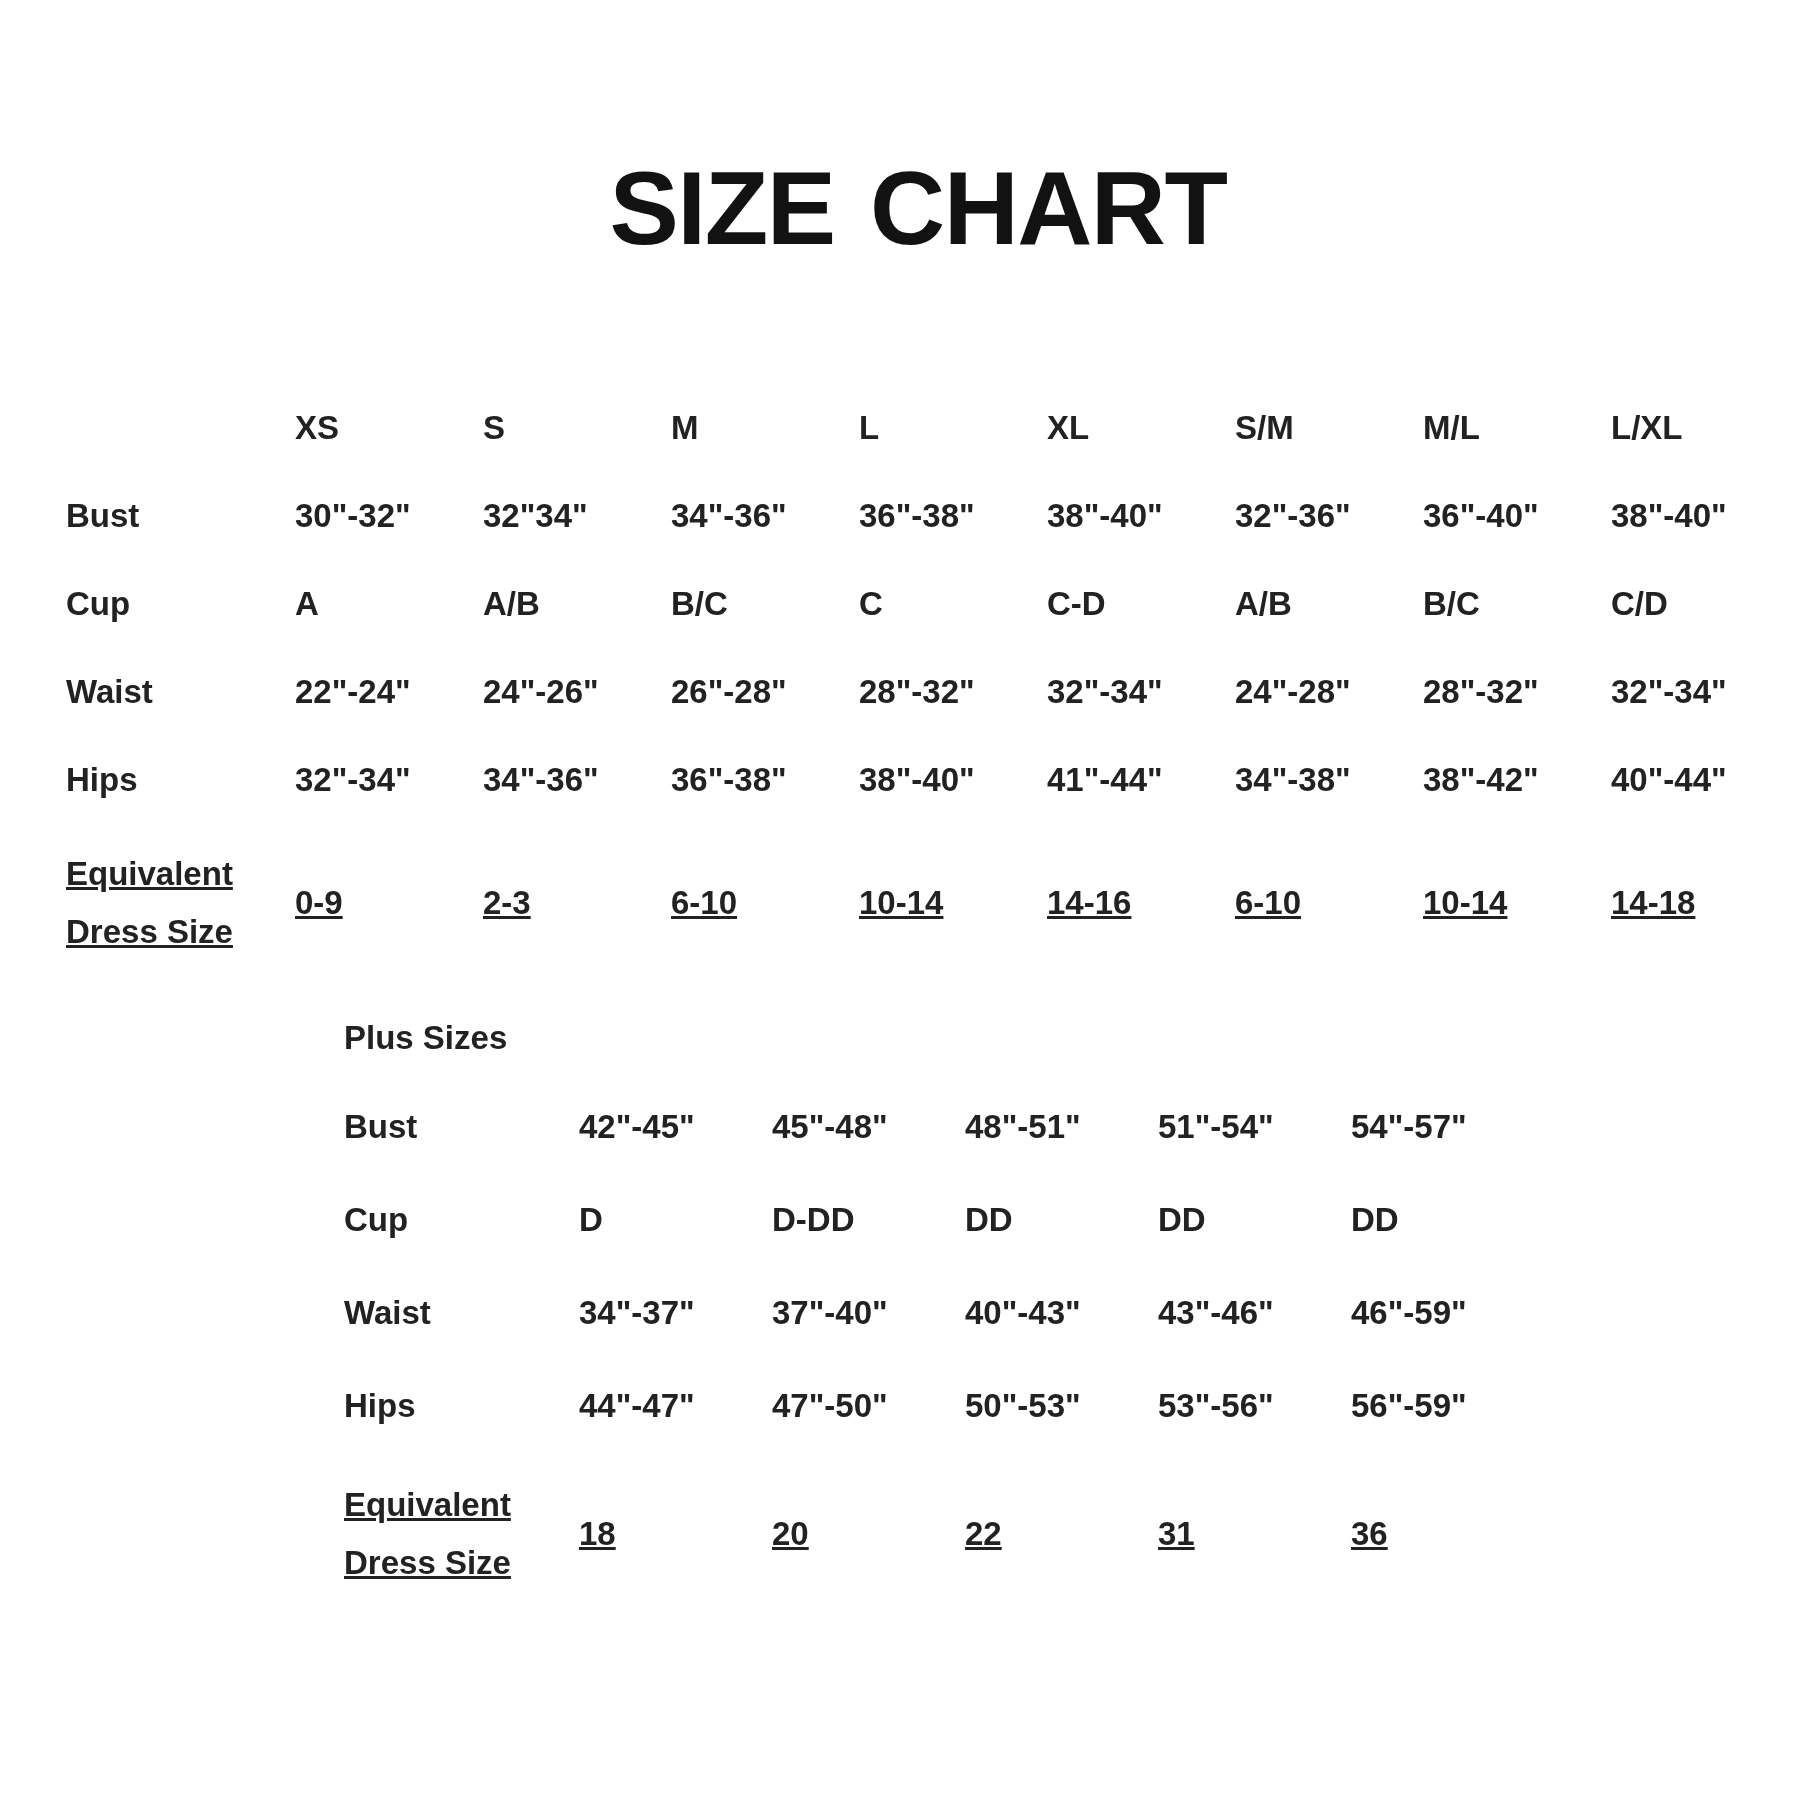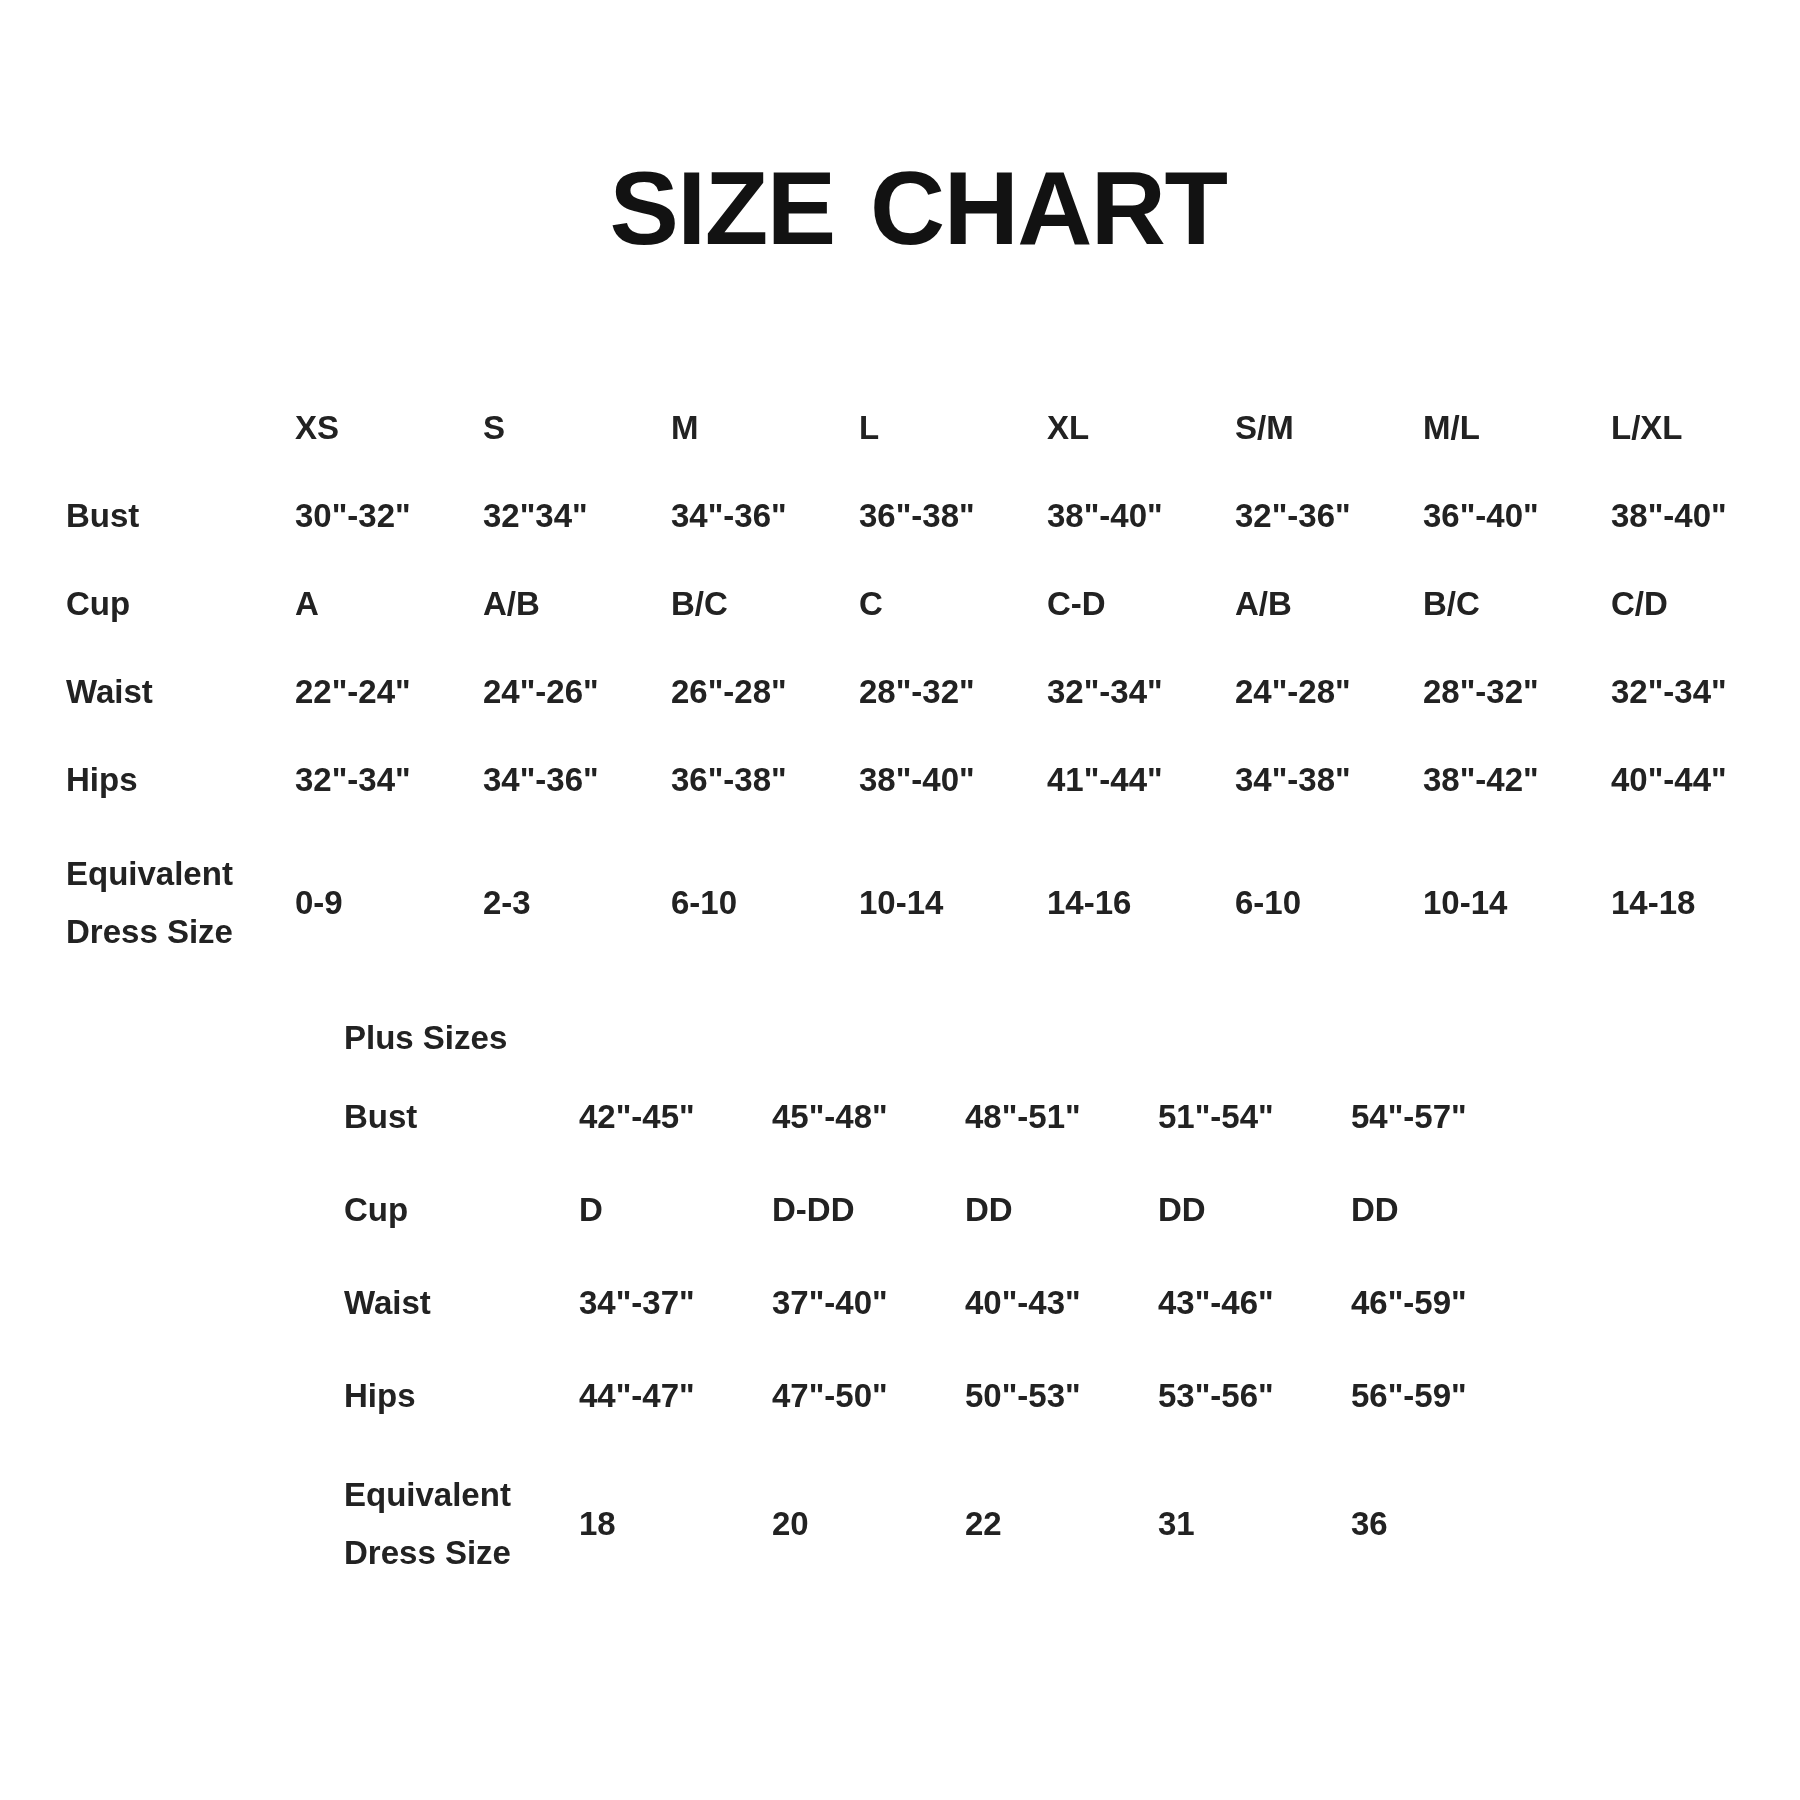--- a/index.html
+++ b/index.html
@@ -32,23 +32,23 @@
     font-size:33px;
     font-weight:700;
     line-height:46px;
     white-space:nowrap;
   }
   .t1 { left:66px;  top:405px; }
   .t2 { left:344px; top:1015px; }
   .grid-row { display:grid; }
   .t1 .grid-row { grid-template-columns:229px repeat(8,188px); margin-bottom:42px; }
   .t2 .grid-row { grid-template-columns:235px repeat(5,193px); margin-bottom:47px; }
-  .equiv-row { align-items:center; margin-bottom:0 !important; }
+  .equiv-row { align-items:center; margin-bottom:0 !important;text-decoration:underline; }
   .equiv-label div { line-height:58px; }
-  .section-label { margin-bottom:33px; }
+  .section-label { margin-bottom:43px; }
   .cell { text-align:left; }
 </style>
 </head>
 <body>
 
 <div class="page">
 
   <div class="title">SIZE CHART</div>
 
   <div class="sizes-table t1">

